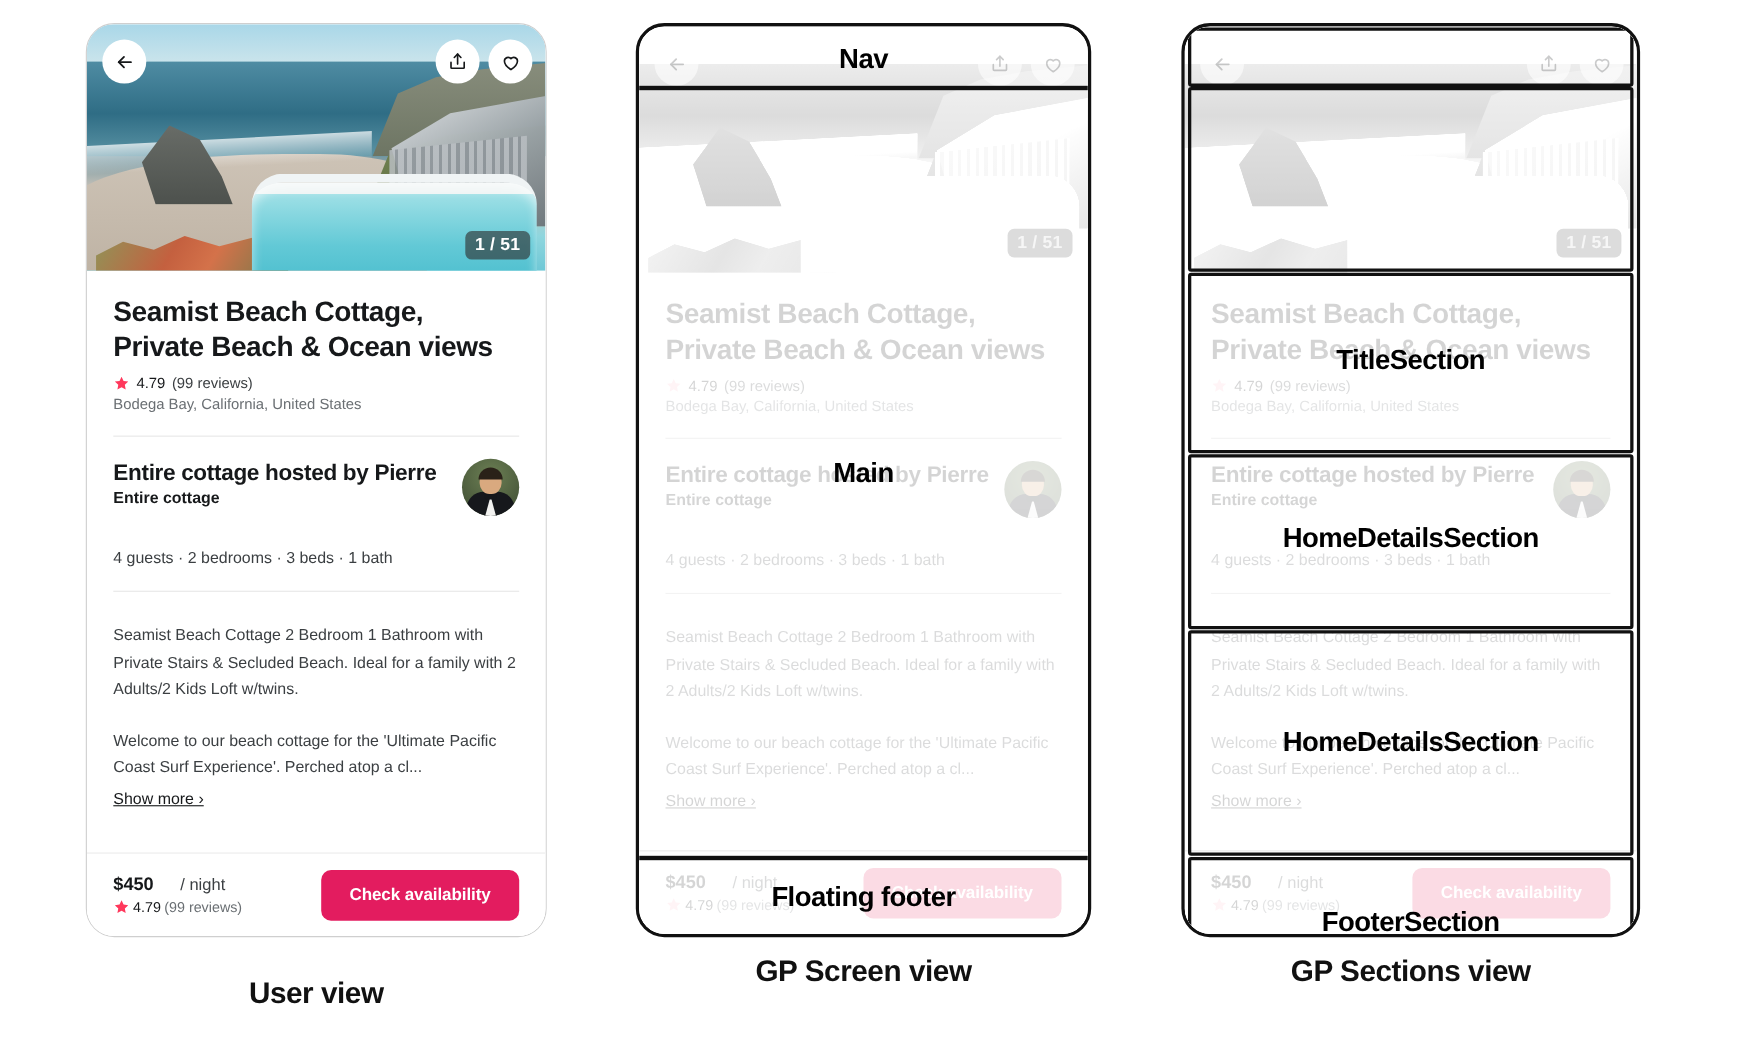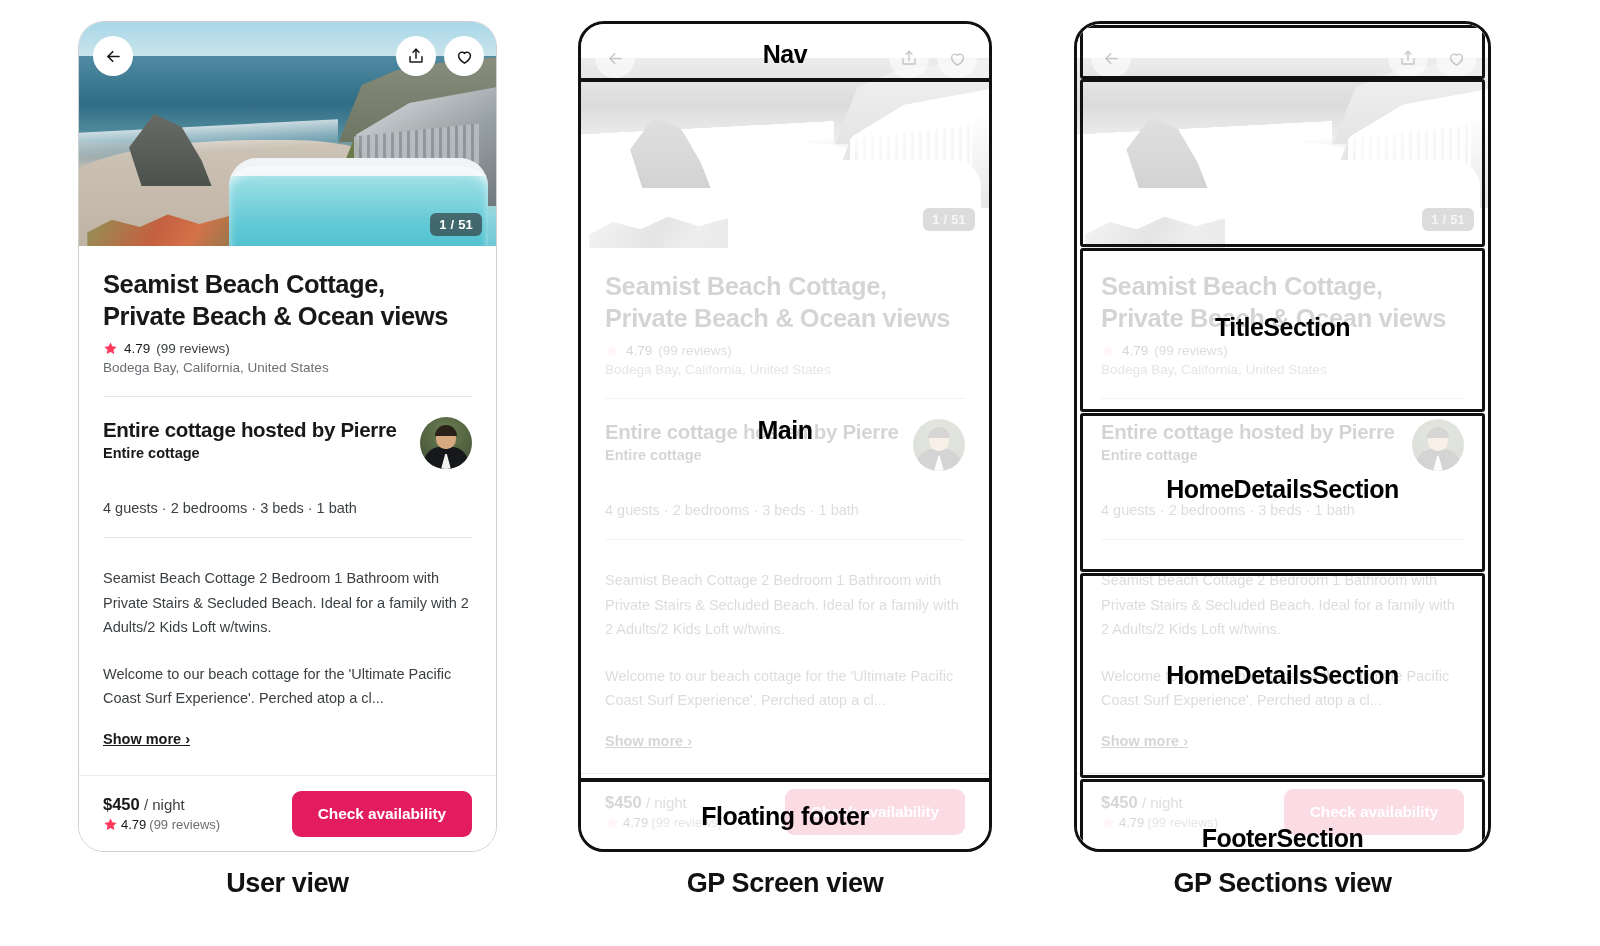--- a/index.html
+++ b/index.html
@@ -123,21 +123,21 @@
   .circ.heart { right: 12px; top: 14px; }
   .circ svg { display: block; }
   .faded .circ { background: rgba(255,255,255,.58); }
   .faded .circ svg { opacity: .22; }
 
   .count-badge {
     position: absolute;
     right: 14px; bottom: 10px;
     background: rgba(45,45,45,.62);
     color: #fff;
-    font-size: 13px;
+    font-size: 16px;
     font-weight: 600;
     letter-spacing: .2px;
     padding: 4px 9px;
     border-radius: 6px;
     z-index: 6;
   }
   .faded .count-badge { background: rgba(120,120,120,.26); color: rgba(255,255,255,.75); }
 
   
   .body {
@@ -230,39 +230,39 @@
   }
 
   .desc { margin-top: 28px; }
   .desc p {
     font-size: 14.5px;
     line-height: 24.5px;
     color: #3b3f42;
   }
   .desc p + p { margin-top: 22px; }
   .showmore {
-    margin-top: 20px;
-    font-size: 14.5px; font-weight: 700; color: #16181a;
+    margin-top: 8px;
+    font-size: 14.5px; font-weight: 400; color: #16181a;
     text-decoration: underline;
   }
 
   
   .footer {
     flex: 0 0 76px;
     height: 76px;
     background: #fff;
     border-top: 1px solid #ececec;
     display: flex; align-items: center; justify-content: space-between;
     padding: 0 24px;
     position: relative; z-index: 5;
   }
   .price .amount {
     font-size: 16.5px; font-weight: 700; color: #16181a;
   }
-  .price .per { font-size: 15px; color: #3b3f42; }
+  .price .per { font-size: 15px; color: #3b3f42; padding-left: 20px; }
   .price .row2 {
     display: flex; align-items: center; gap: 3px;
     margin-top: 3px;
     font-size: 13px; color: #16181a;
   }
   .price .row2 .revs { color: #6a6f73; }
   .cta {
     background: #e31c5f;
     color: #fff;
     font-size: 15.5px;
@@ -322,21 +322,21 @@
 
   .caption {
     position: absolute;
     top: 868px;
     text-align: center;
     font-size: 27px;
     font-weight: 700;
     letter-spacing: -.4px;
     color: #111;
   }
-  #cap-user     { left: 78px;   width: 419px; }
+  #cap-user     { left: 78px;   width: 419px; margin-top: 20px; }
   #cap-screen   { left: 578px;  width: 414px; }
   #cap-sections { left: 1074px; width: 417px; }
 </style>
 </head>
 <body>
 
 <div class="stage">
 
   <div class="panel" id="panel-user">
     <div class="phone light">

